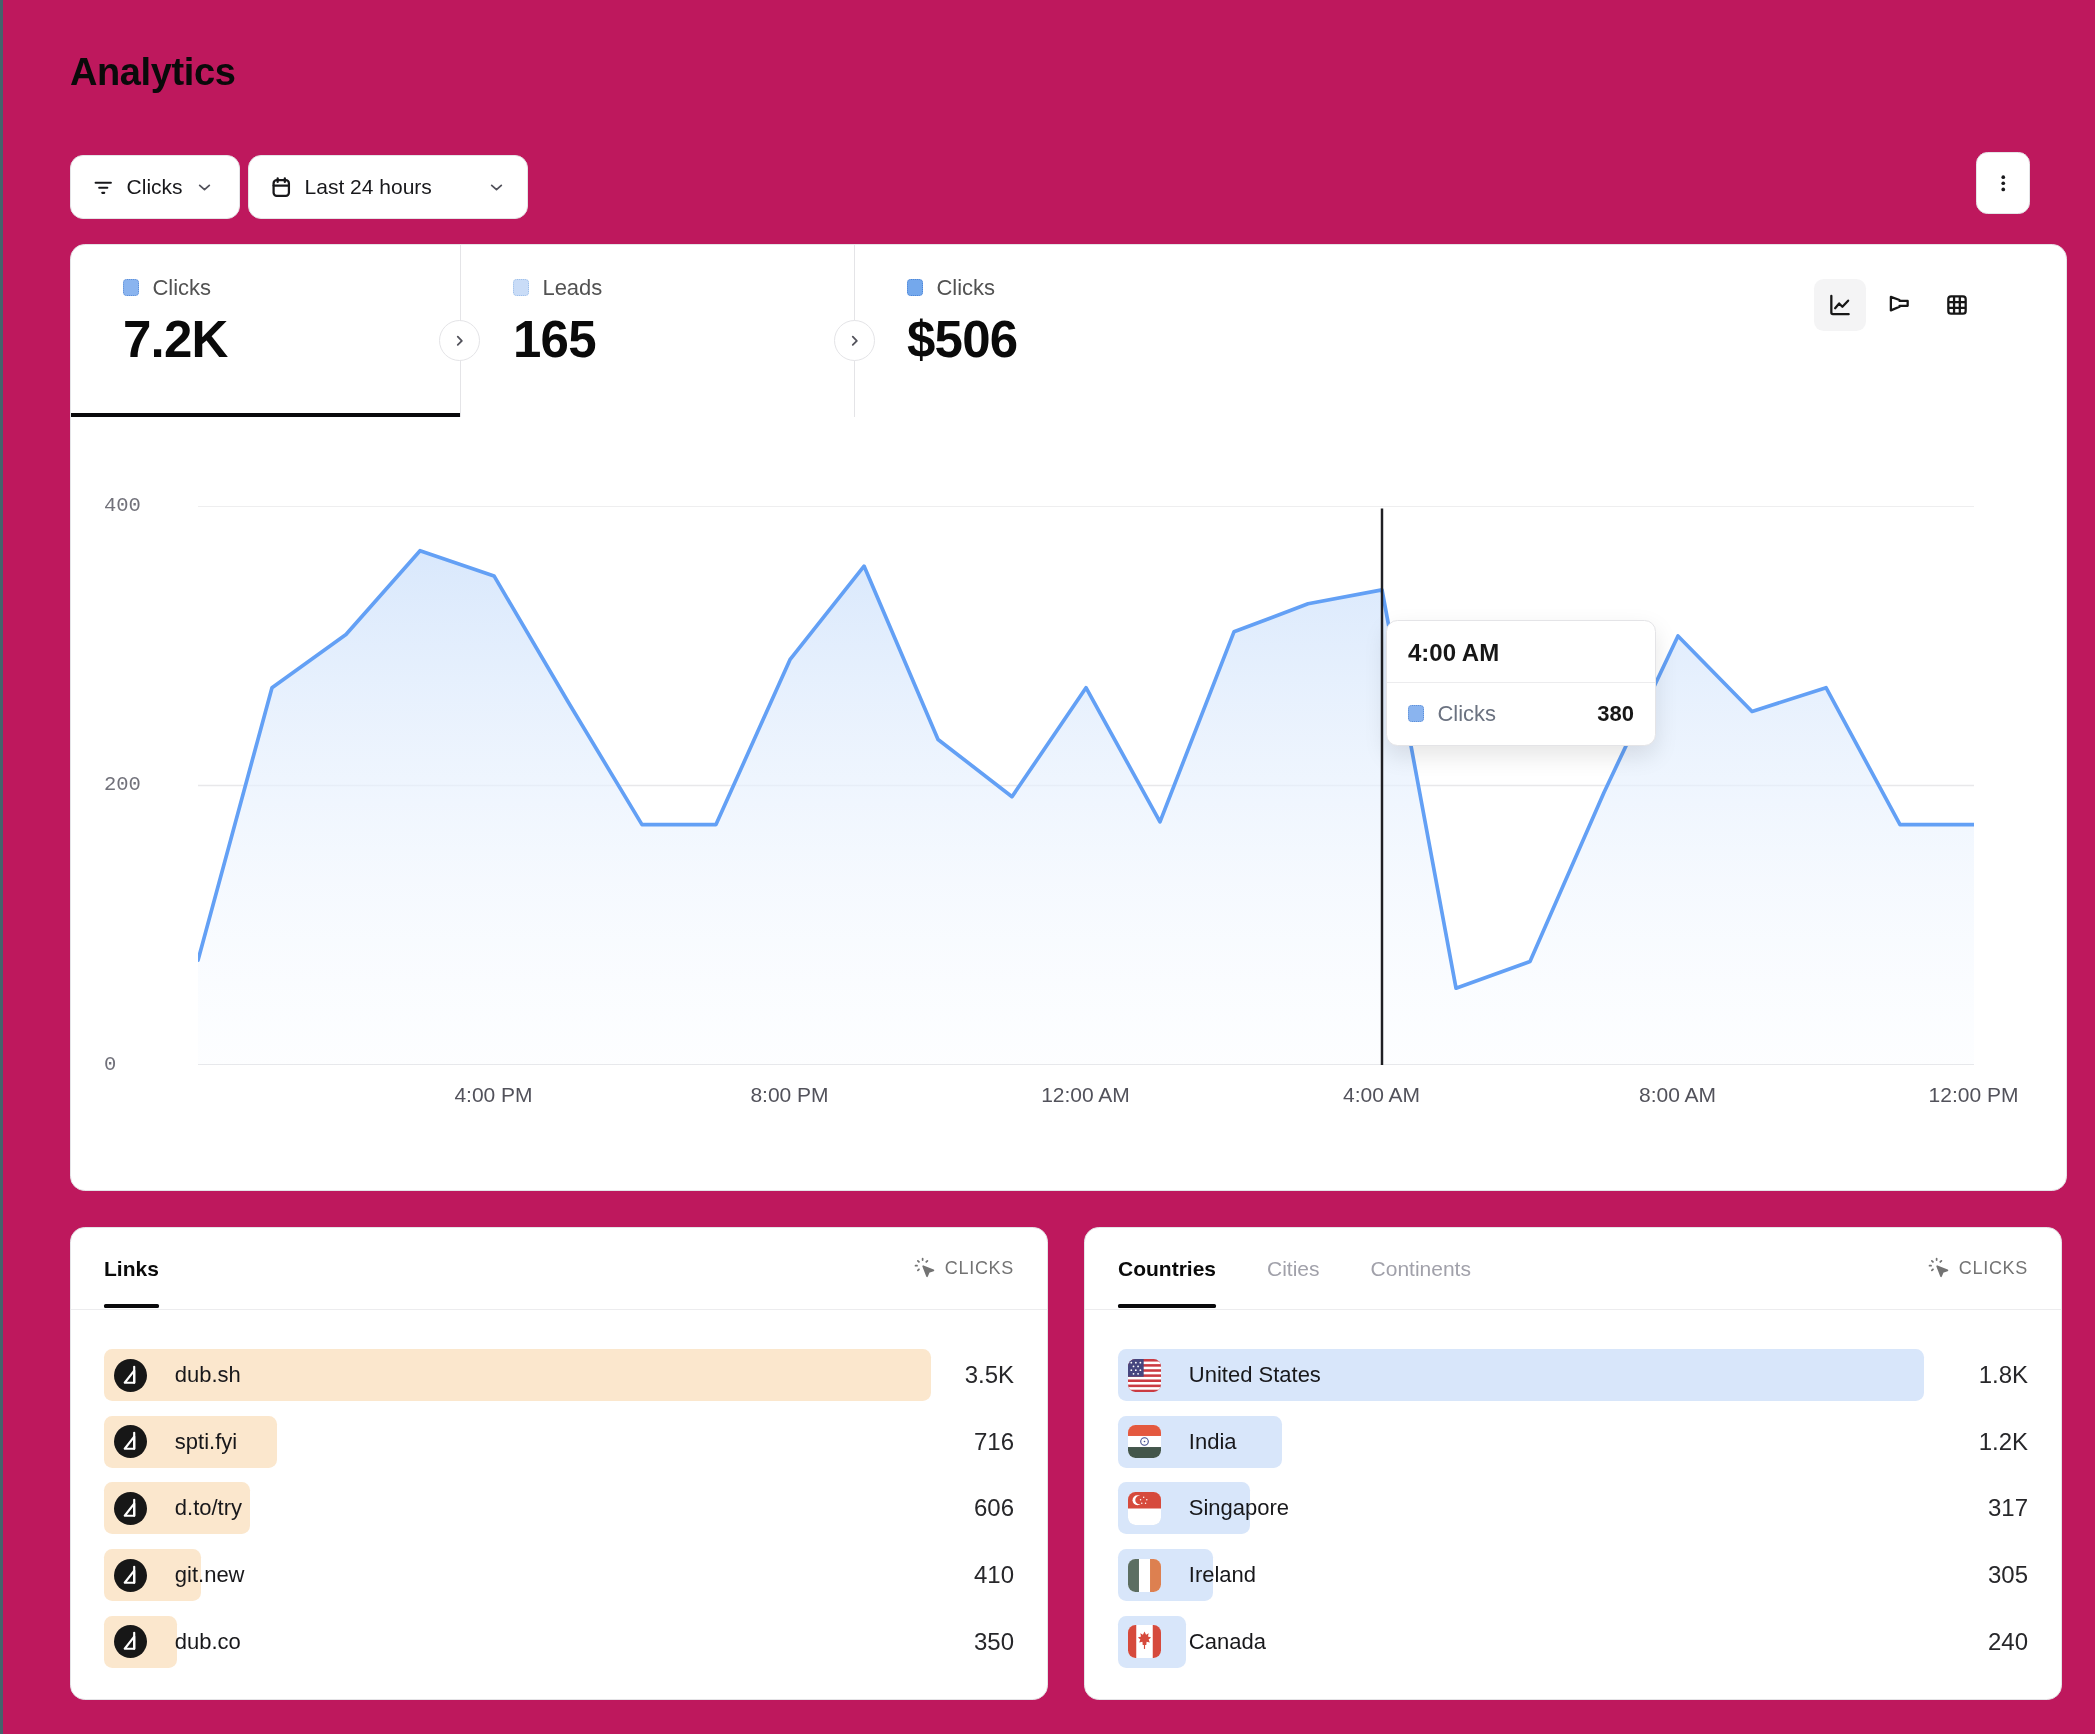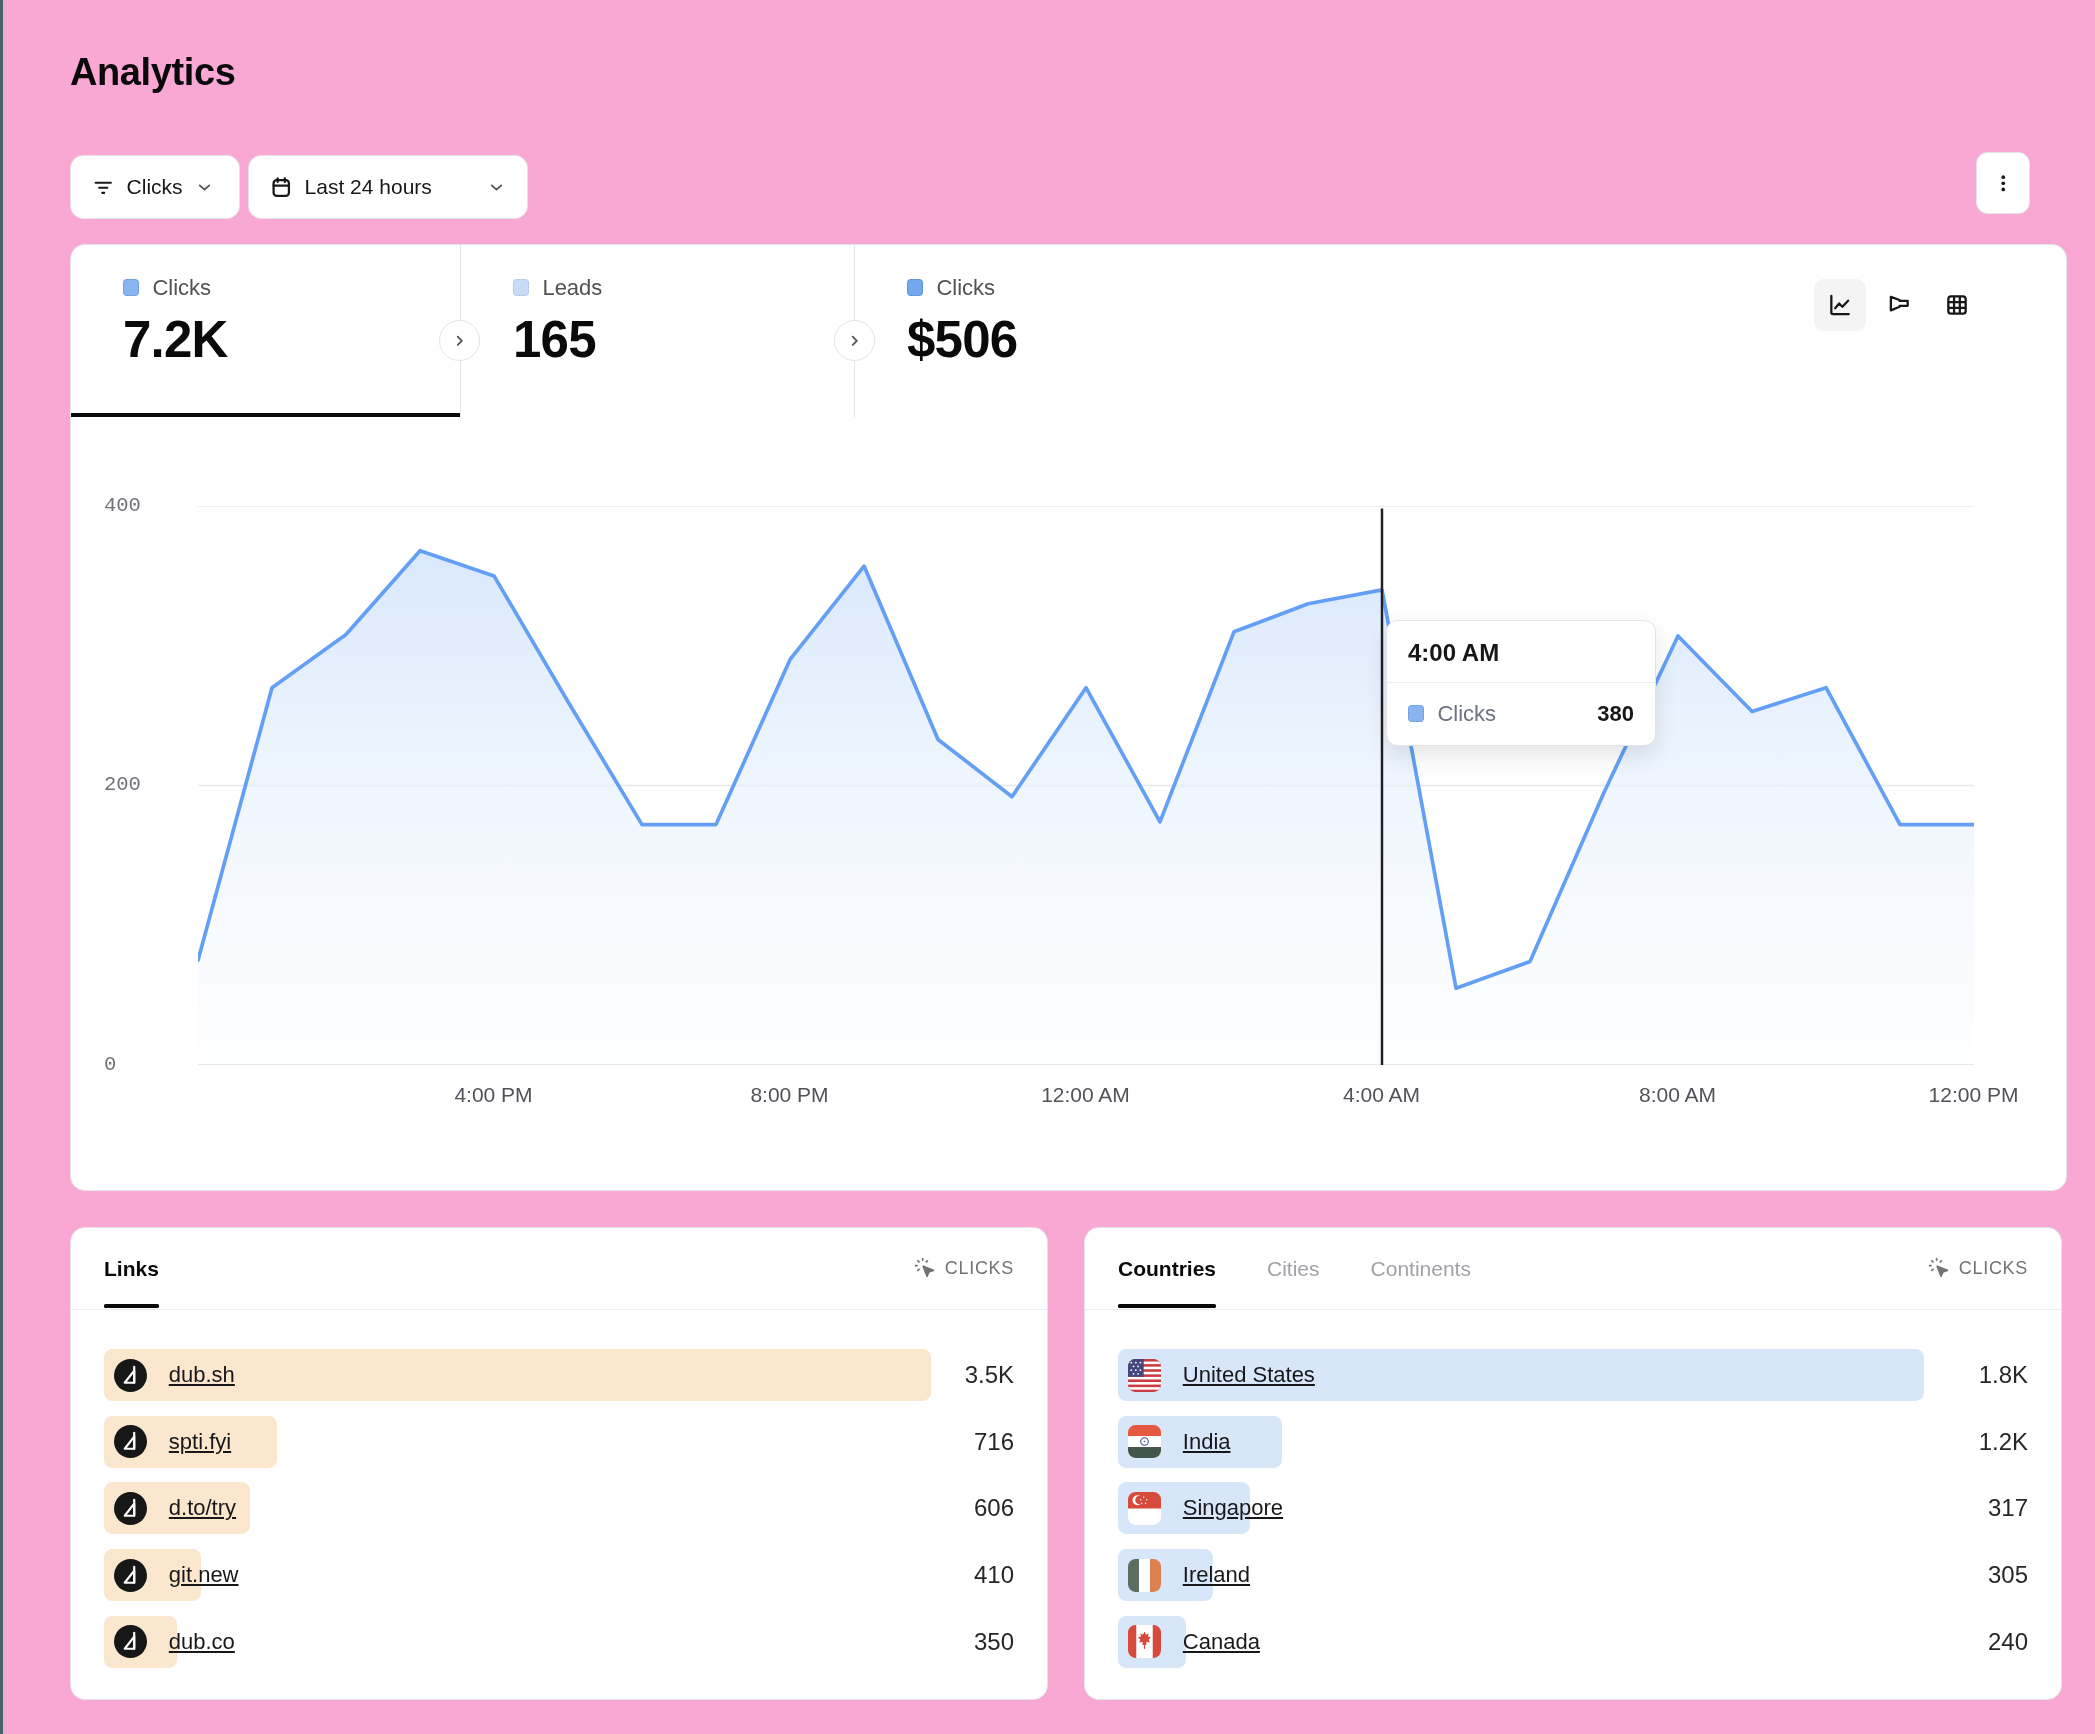--- a/index.html
+++ b/index.html
@@ -1,16 +1,16 @@
 <!DOCTYPE html>
 <html style="font-size:13px"><head>
 <meta charset="utf-8">
 <style>
   html,body{margin:0;padding:0;background:#fff;}
-  .page{position:relative;width:2096px;height:1735px;background:#f9a8d4;overflow:hidden;
+  .page{position:relative;width:2096px;height:1735px;background:#be185d;overflow:hidden;
         font-family:"Liberation Sans", sans-serif;color:#18181b;}
   .left-edge{position:absolute;left:0;top:0;width:2.5px;height:100%;background:#45626b;}
   .title{position:absolute;left:70px;top:51px;margin:0;font-size:38px;font-weight:700;letter-spacing:-0.4px;color:#0a0a0a;}
 
   
   .btn{position:absolute;top:155px;height:64px;display:flex;align-items:center;gap:11.5px;
        background:#fff;border:0.8px solid #e4e4e7;border-radius:13px;font-size:21px;color:#18181b;
        padding:0 19.6px;box-sizing:border-box;cursor:pointer;font-family:inherit;}
   .btn svg{flex:0 0 auto;}
   #filter-btn{left:70px;width:170px;}
@@ -63,21 +63,21 @@
   .ptab{position:relative;font-size:21px;color:#a1a1aa;cursor:pointer;}
   .ptab.active{color:#0a0a0a;font-weight:600;}
   .ptab.active:after{content:"";position:absolute;left:0;right:0;bottom:-27px;height:3.3px;background:#09090b;border-radius:1.6px;}
   .metric{margin-left:auto;display:flex;align-items:center;gap:8.2px;color:#737373;font-size:18px;
           font-weight:500;letter-spacing:0.7px;cursor:pointer;}
   .rows{padding:39px 33px 0;}
   .rrow{position:relative;height:52px;margin-bottom:14.7px;display:flex;align-items:center;cursor:pointer;}
   .bar{position:absolute;left:0;top:0;bottom:0;border-radius:8.2px;}
   .ric{position:relative;z-index:1;margin-left:9.8px;width:33px;height:33px;display:flex;}
   .ric .flagbox{width:33px;height:33px;border-radius:7.4px;overflow:hidden;box-shadow:inset 0 0 0 0.8px rgba(0,0,0,.08);}
-  .rlabel{position:relative;z-index:1;margin-left:22px;font-size:22px;color:#18181b;text-decoration:underline;}
+  .rlabel{position:relative;z-index:1;margin-left:28px;font-size:22px;color:#18181b;}
   .rvalue{position:relative;z-index:1;margin-left:auto;font-size:24px;font-weight:400;color:#27272a;}
 </style>
 </head>
 <body>
 
 <div class="page">
   <div class="left-edge"></div>
 
   <h1 class="title">Analytics</h1>
 

